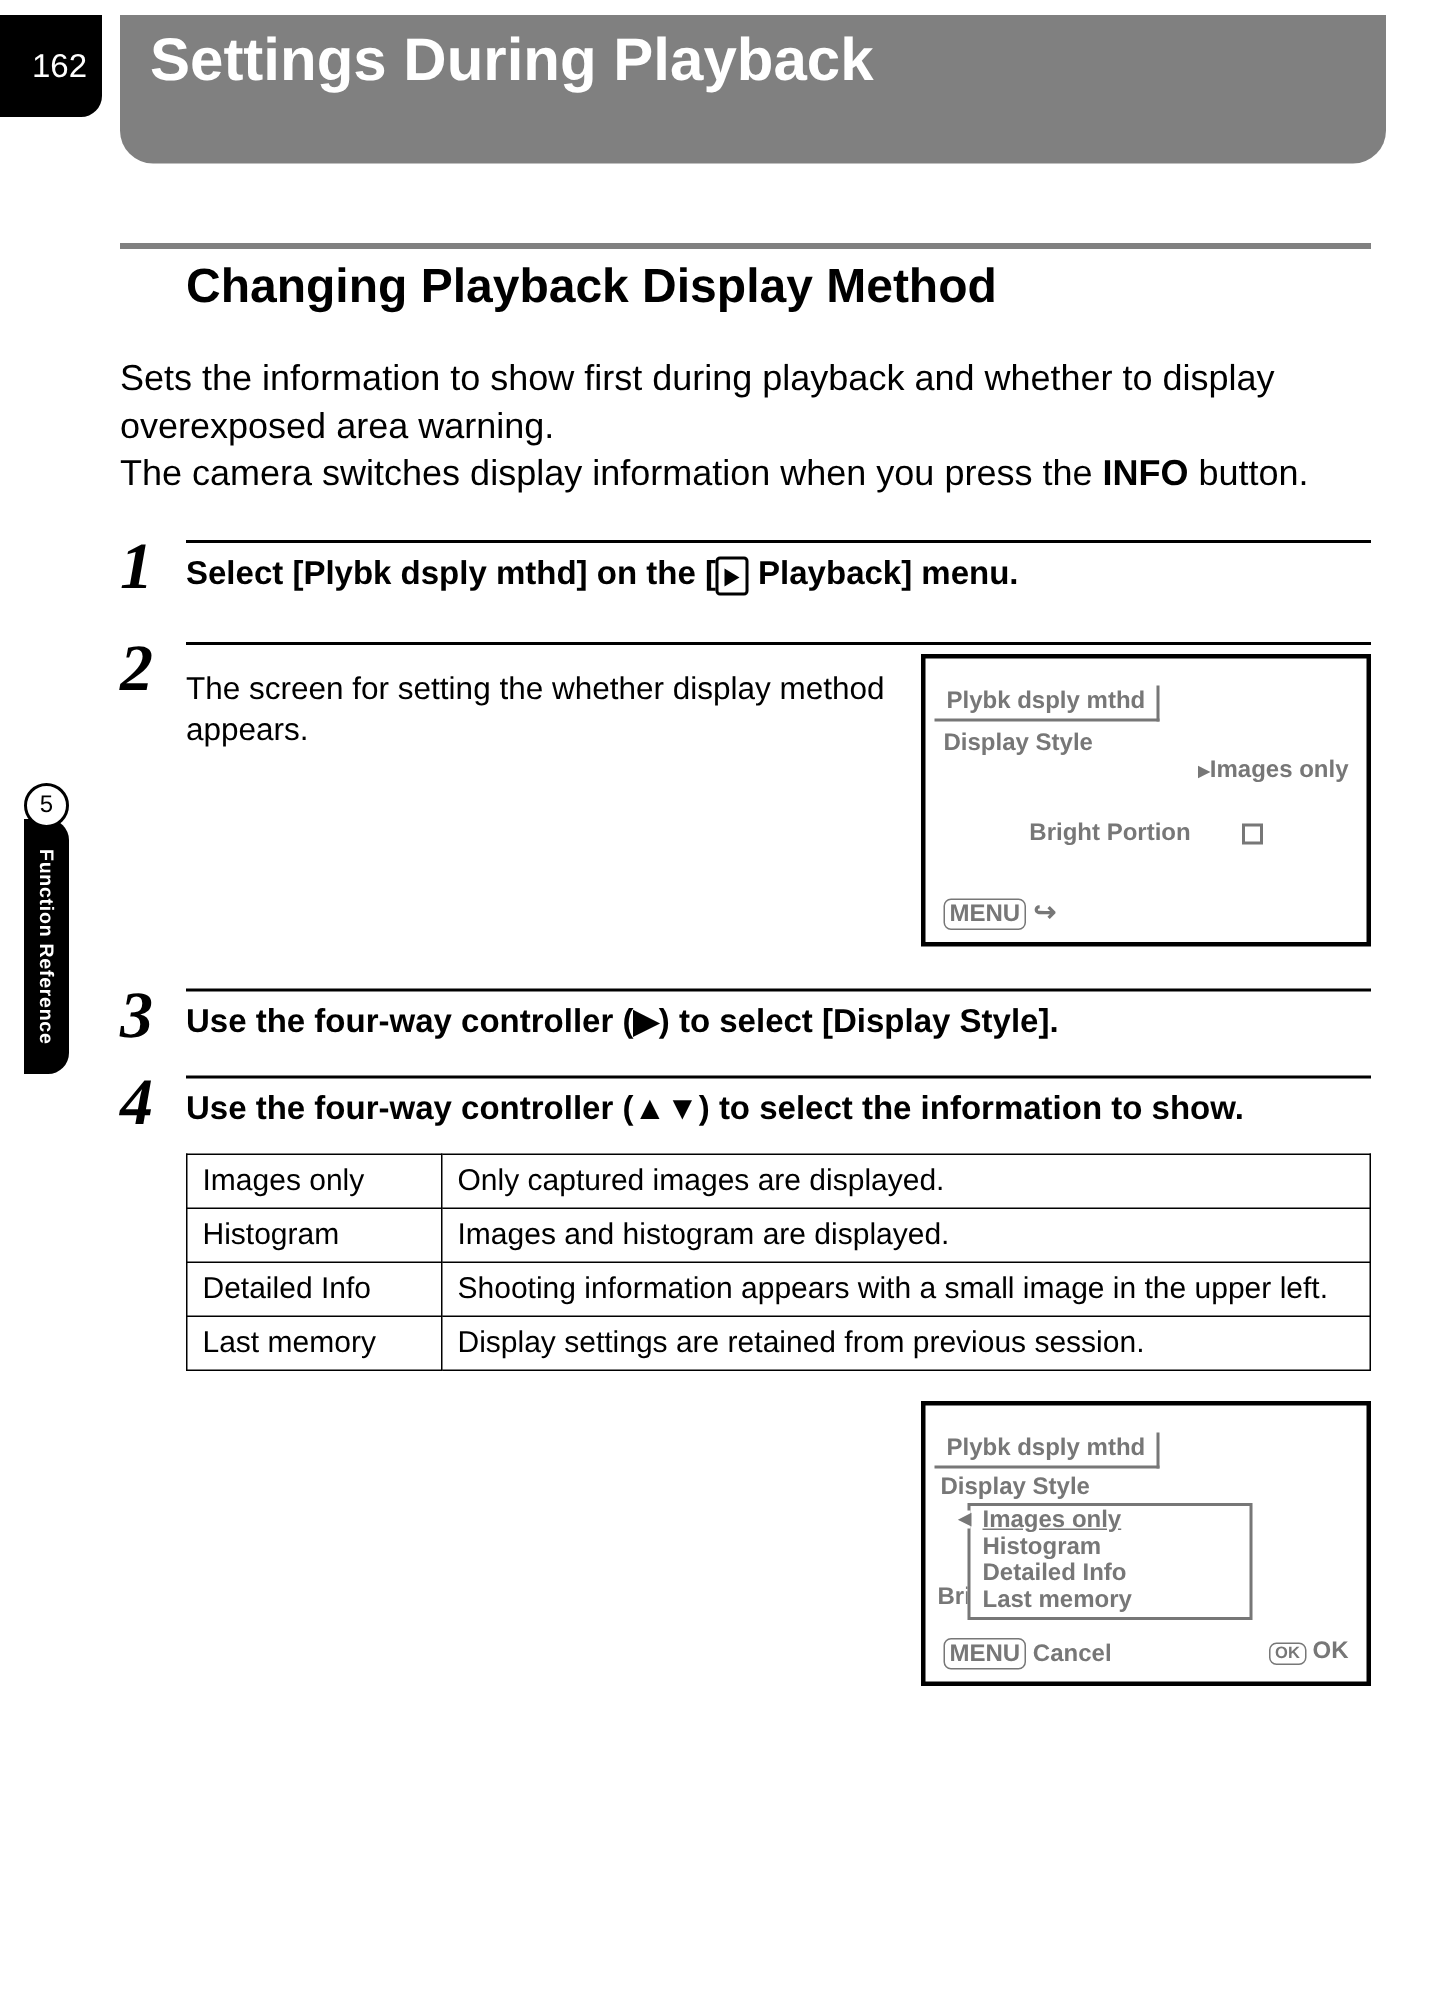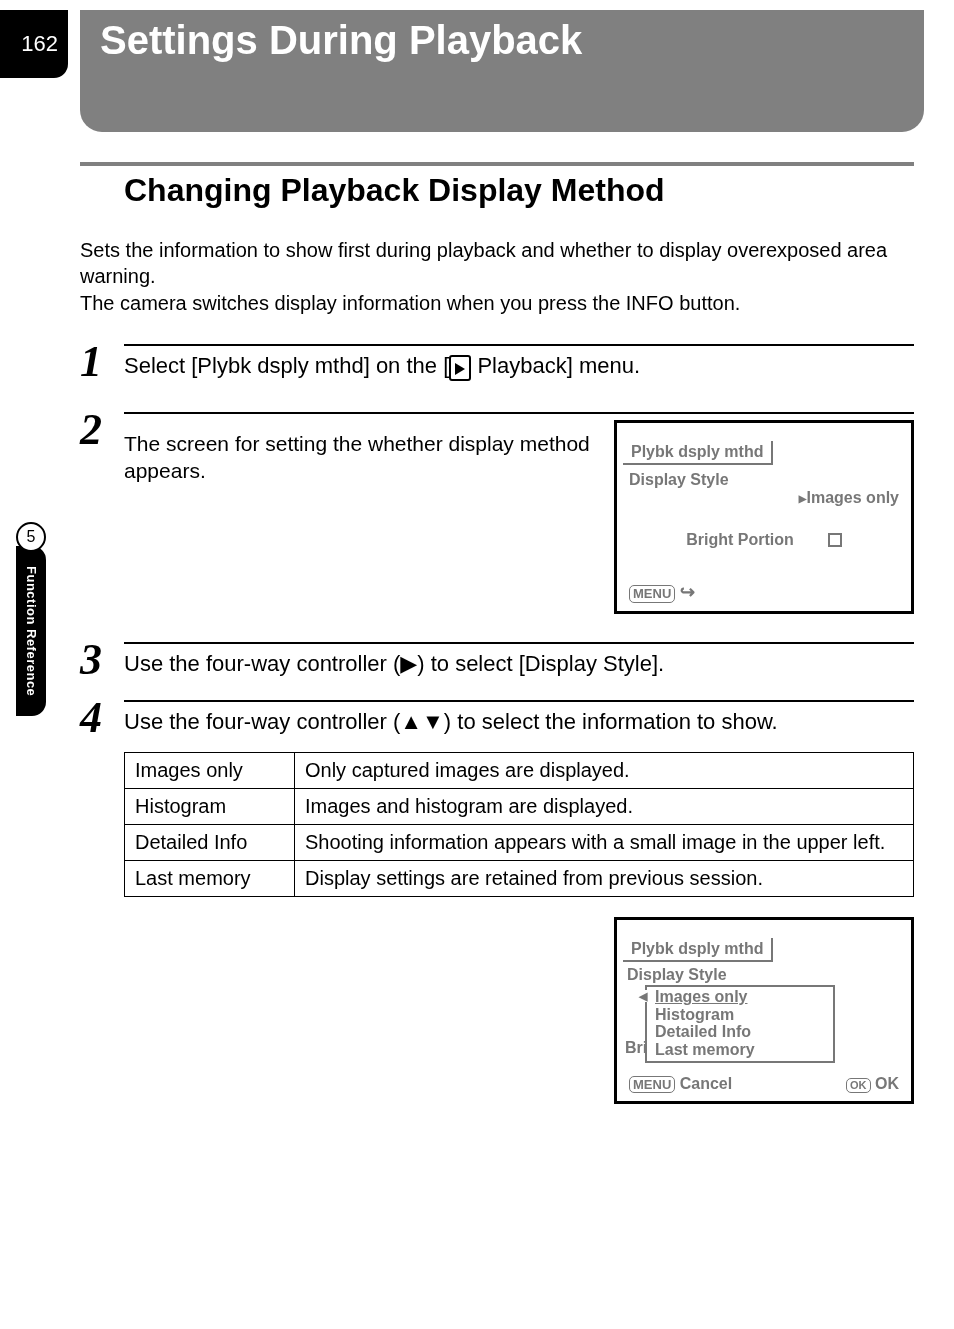--- a/index.html
+++ b/index.html
@@ -21,21 +21,21 @@
     display: flex;
     align-items: center;
     justify-content: flex-end;
     padding-right: 10px;
     font-size: 22px;
     border-radius: 0 0 14px 0;
   }
   .chapter-header {
     position: absolute;
     top: 10px; left: 80px; right: 30px;
-    height: 122px;
+    height: 99px;
     background: #808080;
     color: #fff;
     font-size: 40px;
     font-weight: bold;
     padding: 8px 20px 0 20px;
     border-radius: 0 0 22px 22px;
   }
   .content {
     position: absolute;
     top: 150px; left: 80px; right: 40px;
@@ -50,44 +50,44 @@
   .section-title-bar {
     width: 32px;
     background: #808080;
   }
   .section-title {
     font-size: 32px;
     font-weight: bold;
     padding: 6px 10px 10px 12px;
   }
   .intro-text {
-    font-size: 20px;
+    font-size: 24px;
     line-height: 1.32;
     margin-top: 18px;
   }
-  .intro-text .info-label { font-weight: normal; margin-top: 16px; }
+  .intro-text .info-label { font-weight: bold; margin-top: 16px; }
   .step-block { margin-top: 28px; }
   .step-row { display: flex; align-items: flex-start; }
   .step-num {
     font-family: Georgia, "Times New Roman", serif;
     font-style: italic;
     font-weight: bold;
     font-size: 44px;
     width: 44px;
     line-height: 1;
     margin-top: -4px;
   }
   .step-body {
     flex: 1;
     border-top: 2px solid #000;
     padding-top: 6px;
   }
   .step-heading {
     font-size: 22px;
-    font-weight: normal;
+    font-weight: bold;
     line-height: 1.3;
   }
   .step-sub {
     font-size: 21px;
     line-height: 1.3;
     margin-top: 10px;
   }
   .step2-flex { display: flex; gap: 18px; }
   .step2-left { flex: 1; }
   .lcd-screen {
@@ -112,21 +112,21 @@
   }
   .lcd-row { display: flex; justify-content: center; align-items: center; margin-top: 6px; gap: 34px; }
   .lcd-checkbox { width: 14px; height: 14px; border: 2px solid #777; display: inline-block; }
   .lcd-sub { padding-left: 12px; text-align: right; }
   .lcd-sub .arr { font-size: 10px; vertical-align: 1px; }
   .lcd-spacer { height: 18px; }
   .lcd-footer { border-top: none; padding: 6px 12px 8px 12px; display: flex; justify-content: space-between; }
   .menu-badge {
     border: 1.5px solid #777;
     border-radius: 5px;
-    font-size: 13px;
+    font-size: 16px;
     padding: 0 3px;
     display: inline-block;
     line-height: 1.2;
     vertical-align: 0px;
   }
   table.options {
     width: 100%;
     border-collapse: collapse;
     margin-top: 12px;
     margin-left: 44px;

